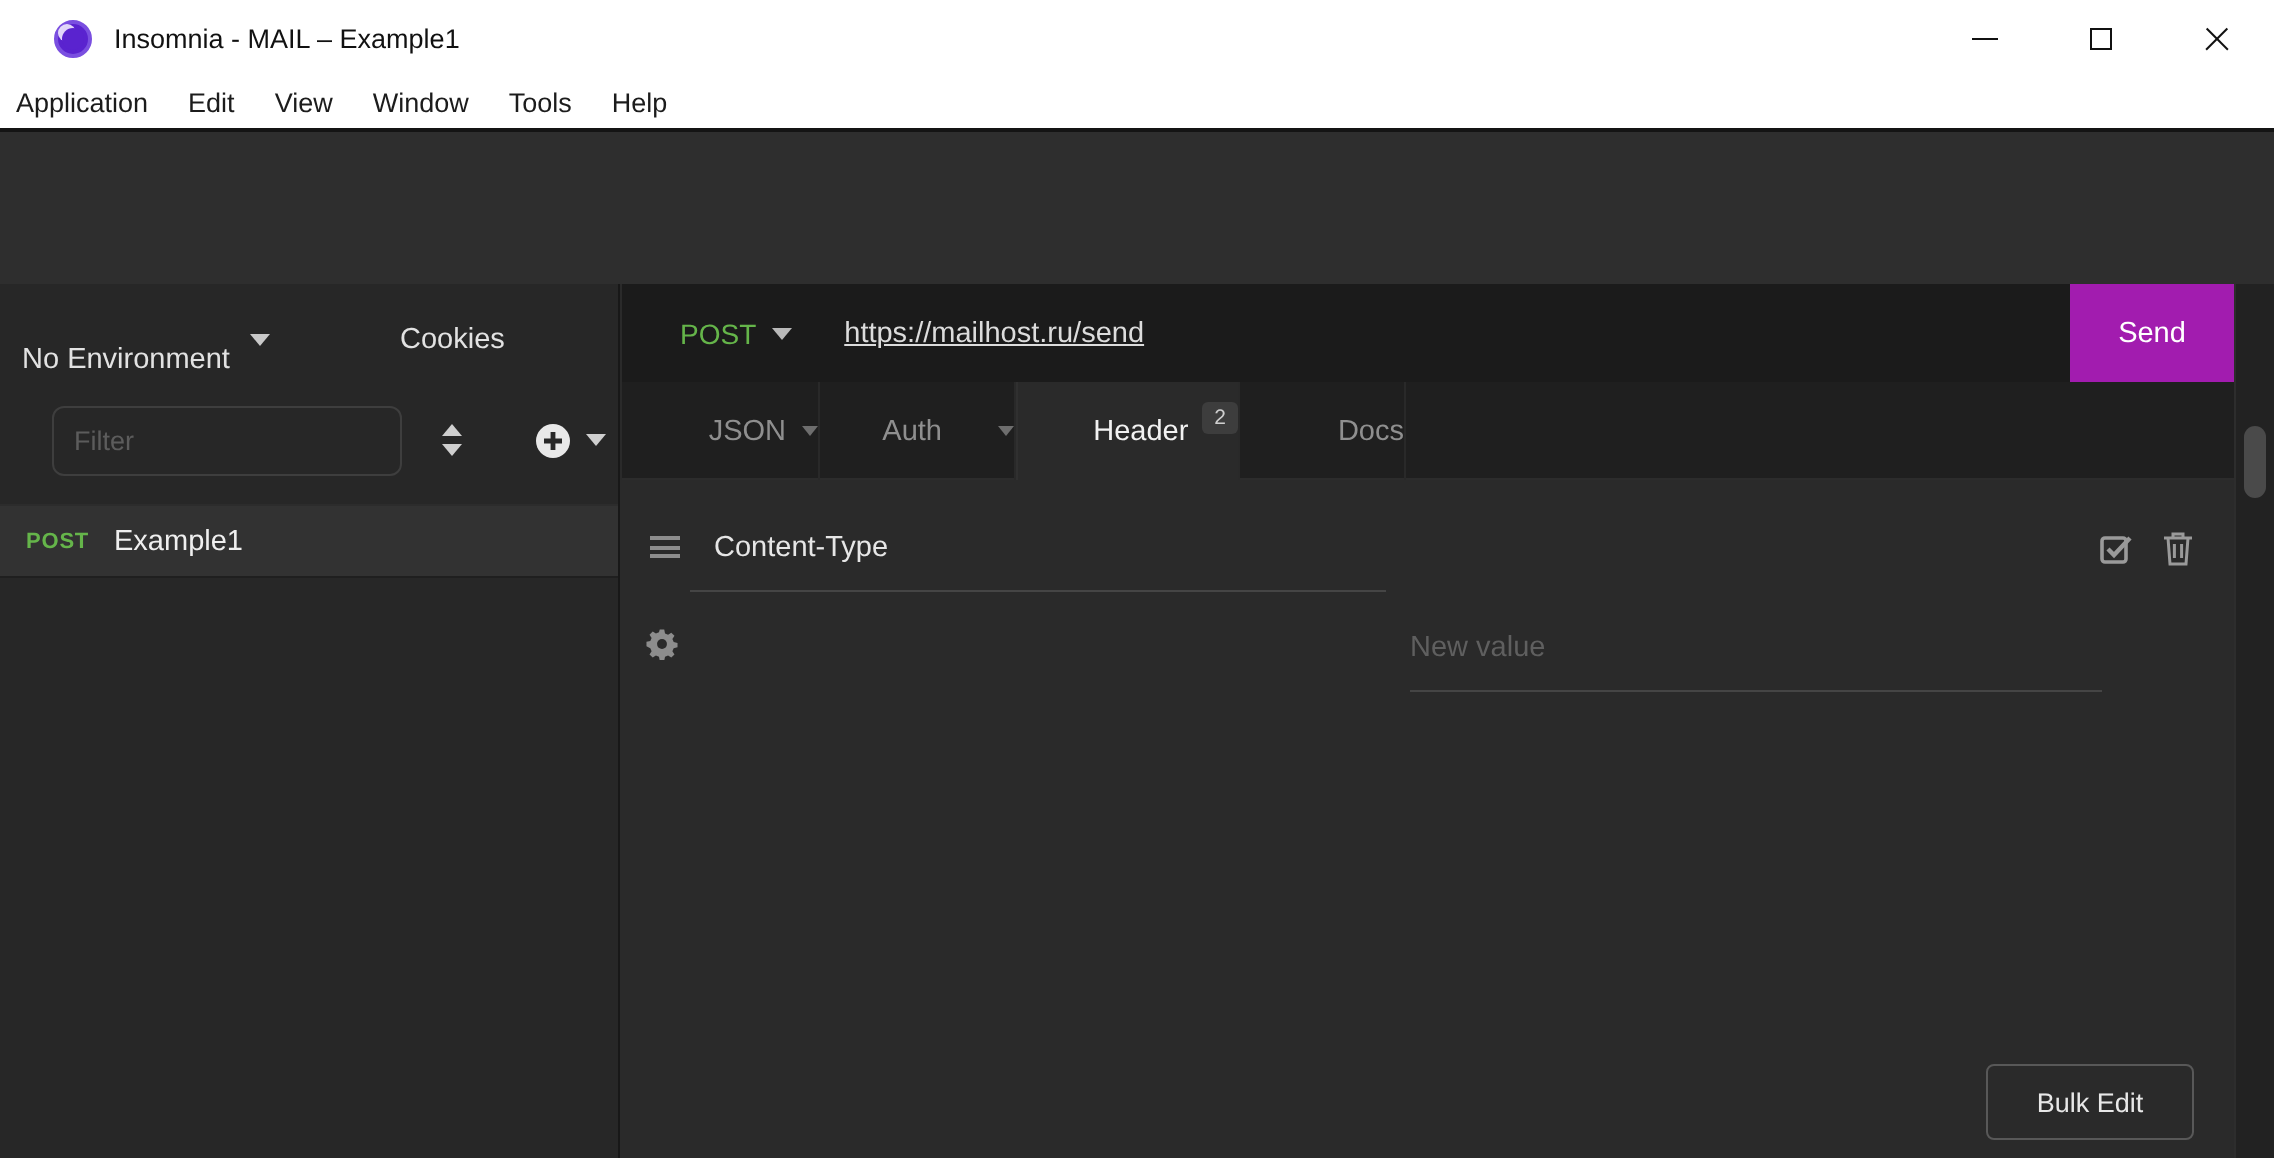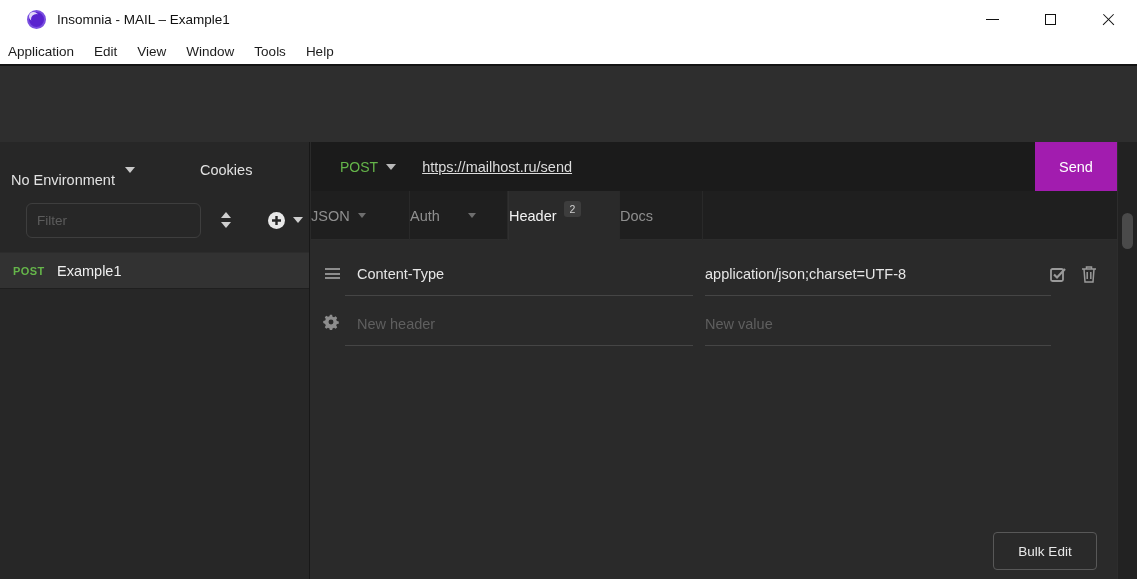--- a/index.html
+++ b/index.html
@@ -77,21 +77,21 @@
     display:flex; align-items:center; }
   .url-method { margin-left:29px; font-size:14px; color:#65b54a; display:flex; align-items:center; }
   .url-method .caret { border-top-color:#b9b9b9; margin-left:8px; }
   .url-text { margin-left:26px; font-size:14.5px; color:#dcdcdc;text-decoration:underline; }
   .send-btn { position:absolute; right:0; top:0; width:82px; height:49px; background:#a21caf;
     color:#fff; font-size:14.5px; border:none; display:flex; align-items:center; justify-content:center;
     font-family:"Liberation Sans", sans-serif; }
 
   .tabsrow { position:absolute; left:311px; top:191px; width:806px; height:49px; background:#1f1f1f;
     display:flex; border-bottom:1px solid #2c2c2c; }
-  .tab { height:49px; display:flex; align-items:center; justify-content:flex-start;
+  .tab { height:49px; display:flex; align-items:center; justify-content:flex-end;
     font-size:14.5px; color:#8f8f8f; border-right:1px solid #292929; }
   .tab .caret { border-top-color:#6e6e6e; margin-left:8px; border-left-width:4px; border-right-width:4px; border-top-width:5px; }
   .tab.t-json  { width:99px; }
   .tab.t-auth  { width:98px;gap:20px; }
   .tab.t-query { width:87px; }
   .tab.t-header{ width:112px; background:#2a2a2a; color:#f2f2f2; border-left:1px solid #303030;
     margin-bottom:-1px; height:50px; }
   .tab.t-docs  { width:83px; }
   .tab-badge { font-size:10.5px; color:#cfcfcf; background:#3d3d3d; border-radius:3px;
     padding:2px 6px; margin-left:7px; transform:translateY(-7px); }
@@ -227,21 +227,20 @@
 
 <div class="content">
 
   <div class="kv-row r1">
     <span class="drag-handle">
         <i></i>
         <i></i>
         <i></i>
       </span>
     <div class="kv-name">Content-Type</div>
-    <div class="kv-value">application/json;charset=UTF-8</div>
     <span class="row-check">
       <svg width="18" height="18" viewBox="0 0 18 18" fill="none" stroke="#9a9a9a" stroke-width="1.8">
         <rect x="2" y="4" width="12" height="12" rx="1.5"></rect>
         <path d="M5 9.5l3 3L16 4" stroke-width="2.2"></path>
       </svg>
     </span>
     <span class="row-trash">
       <svg width="16" height="18" viewBox="0 0 16 18" fill="none" stroke="#9a9a9a" stroke-width="1.5">
         <path d="M1 4h14M5.5 4V2h5v2"></path>
         <path d="M3 4l1 13h8l1-13"></path>
@@ -251,21 +250,20 @@
   </div>
 
 
   <div class="kv-row">
     <span class="gear-sm">
       <svg width="16" height="16" viewBox="0 0 20 20">
         <path fill="#8d8d8d" d="M8.6 1h2.8l.5 2.4 1.9.8 2-1.3 2 2-1.3 2 .8 1.9 2.4.5v2.8l-2.4.5-.8 1.9 1.3 2-2 2-2-1.3-1.9.8-.5 2.4H8.6l-.5-2.4-1.9-.8-2 1.3-2-2 1.3-2-.8-1.9L.3 11.4V8.6l2.4-.5.8-1.9-1.3-2 2-2 2 1.3 1.9-.8z"></path>
         <circle cx="10" cy="10" r="3.1" fill="#2a2a2a"></circle>
       </svg>
     </span>
-    <div class="kv-name ph">New header</div>
     <div class="kv-value ph">New value</div>
   </div>
 
   <button class="bulk-edit">Bulk Edit</button>
 </div>
 
 <div class="scroll-gutter">
   <div class="scroll-thumb"></div>
 </div>
 

